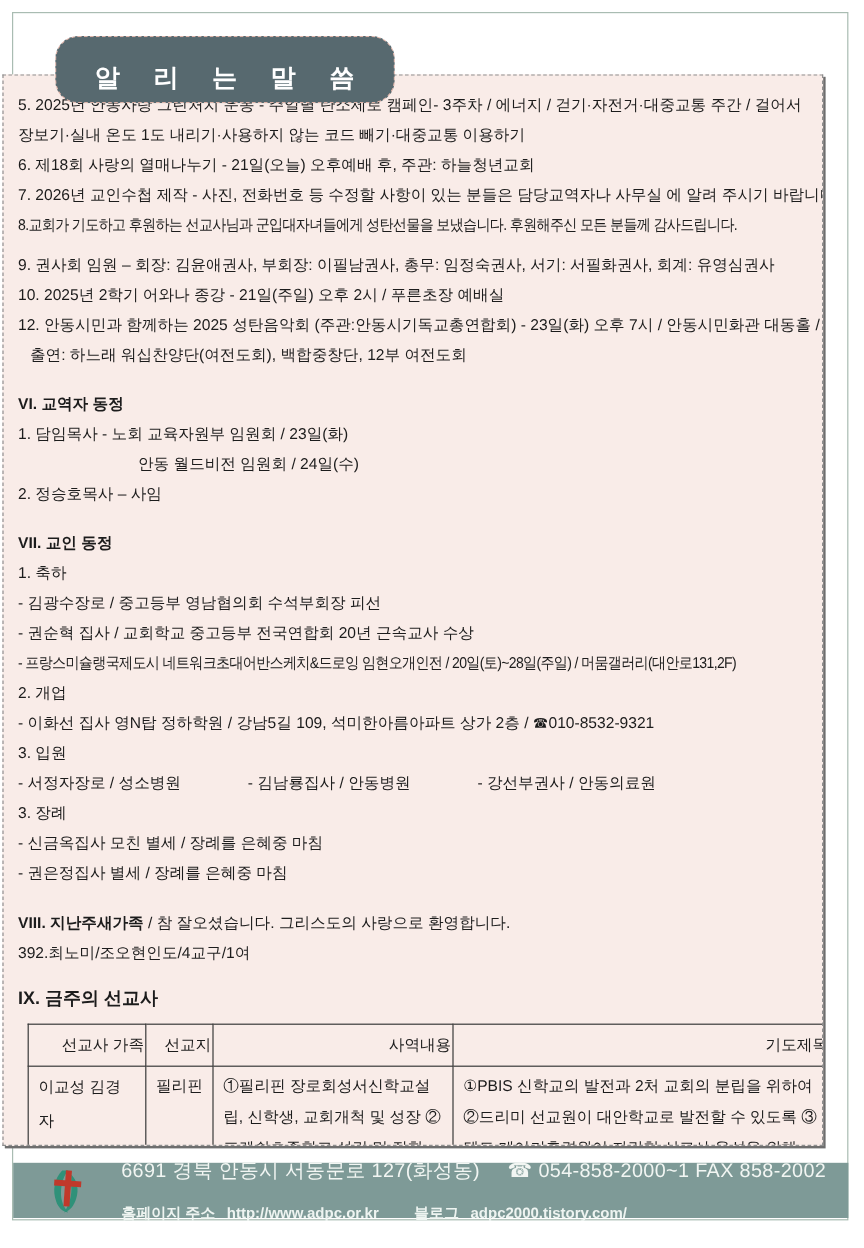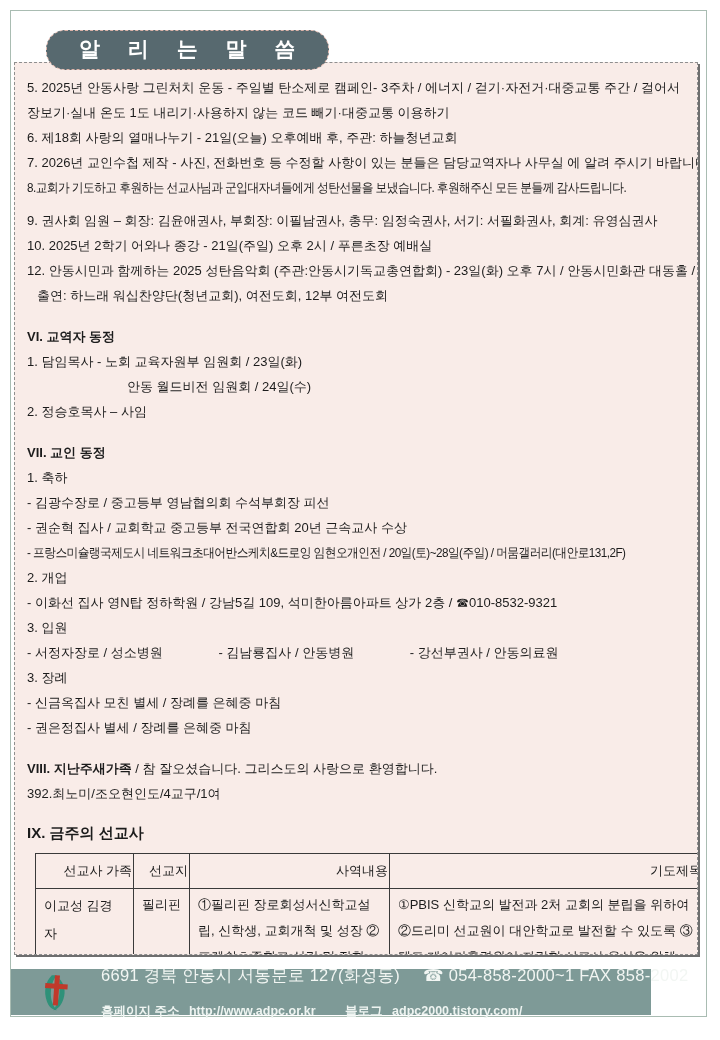--- a/index.html
+++ b/index.html
@@ -10,26 +10,26 @@
     overflow:hidden;
   }
   .outer-frame {
     position:absolute; left:10px; top:10px; width:697px; height:1007px;
     border:1px solid #a9bcb2; box-sizing:border-box;
   }
   .badge {
     position:absolute; left:46px; top:30px; z-index:5;
     background:#57696f; color:#ffffff;
     font-size:21px; font-weight:bold; letter-spacing:11px;
-    padding:4px 22px 6px 32px; border-radius:19px;
+    padding:20px 22px 6px 32px; border-radius:19px;
     border:1px dashed #dcb3a9;
     white-space:nowrap;
   }
   .content-box {
-    position:absolute; left:14px; top:62px; width:684px; height:893px;
+    position:absolute; left:2px; top:62px; width:684px; height:893px;
     background:#f9ece8; border:1px dashed #8f8f8f;
     box-shadow:2px 2px 0 #6e6e6e;
     box-sizing:border-box; padding:12px 10px 0 12px;
     overflow:hidden;
   }
   .ln { font-size:13px; line-height:25px; white-space:nowrap; }
   .wrap { white-space:normal; }
   .condensed { letter-spacing:-0.6px; }
   .squeeze { transform:scaleX(0.9); transform-origin:0 50%; }
   .sec-title { font-weight:bold; }
@@ -44,21 +44,21 @@
     width:668px; margin-left:8px; margin-top:5px;
   }
   table.missionary th, table.missionary td {
     border:1px solid #3a3a3a; font-size:13px;
   }
   table.missionary th { font-weight:normal; text-align:right; height:32px; }
   table.missionary td { padding:3px 8px; vertical-align:top; line-height:26px; }
   td.family-cell div { line-height:28px; }
   td.field-cell { text-align:center; vertical-align:middle; }
   .footer-bar {
-    position:absolute; left:11px; top:969px; width:640px; height:46px;
+    position:absolute; left:11px; top:969px; width:696px; height:46px;
     background:#7e9a97; color:#eef4f1;
     display:flex; align-items:center;
   }
   .footer-logo { margin-left:30px; width:30px; height:40px; flex:0 0 auto; }
   .footer-text { margin-left:30px; }
   .footer-line1 { font-size:16.5px; letter-spacing:0.3px; color:#f2f6f3; white-space:nowrap; }
   .footer-line1 .phone { margin-left:18px; }
   .footer-line2 { font-size:12.5px; font-weight:bold; margin-top:16px; white-space:nowrap; }
   .footer-line2 .blog-label { margin-left:26px; }
   .footer-line2 .url { font-weight:bold; margin-left:6px; }
@@ -73,21 +73,21 @@
 <div class="content-box">
 
   <div class="ln wrap">5. 2025년 안동사랑 그린처치 운동 - 주일별 탄소제로 캠페인- 3주차 / 에너지 / 걷기·자전거·대중교통 주간 / 걸어서 장보기·실내 온도 1도 내리기·사용하지 않는 코드 빼기·대중교통 이용하기</div>
   <div class="ln">6. 제18회 사랑의 열매나누기 - 21일(오늘) 오후예배 후, 주관: 하늘청년교회</div>
   <div class="ln">7. 2026년 교인수첩 제작 - 사진, 전화번호 등 수정할 사항이 있는 분들은 담당교역자나 사무실 에 알려 주시기 바랍니다.</div>
   <div class="ln condensed squeeze">8.교회가 기도하고 후원하는 선교사님과 군입대자녀들에게 성탄선물을 보냈습니다. 후원해주신 모든 분들께 감사드립니다.</div>
   <div class="gap-a"></div>
   <div class="ln">9. 권사회 임원 – 회장: 김윤애권사, 부회장: 이필남권사, 총무: 임정숙권사, 서기: 서필화권사, 회계: 유영심권사</div>
   <div class="ln">10. 2025년 2학기 어와나 종강 - 21일(주일) 오후 2시 / 푸른초장 예배실</div>
   <div class="ln">12. 안동시민과 함께하는 2025 성탄음악회 (주관:안동시기독교총연합회) - 23일(화) 오후 7시 / 안동시민화관 대동홀 /</div>
-  <div class="ln indent-sm">출연: 하느래 워십찬양단(청년교회), 여전도회, 12부 여전도회</div>
+  <div class="ln indent-sm">출연: 하느래 워십찬양단(여전도회), 백합중창단, 12부 여전도회</div>
 
   <div class="gap-c"></div>
 
   <div class="ln sec-title">VI. 교역자 동정</div>
   <div class="ln">1. 담임목사 - 노회 교육자원부 임원회 / 23일(화)</div>
   <div class="ln indent-deep">안동 월드비전 임원회 / 24일(수)</div>
   <div class="ln">2. 정승호목사 – 사임</div>
 
   <div class="gap-c"></div>
 

